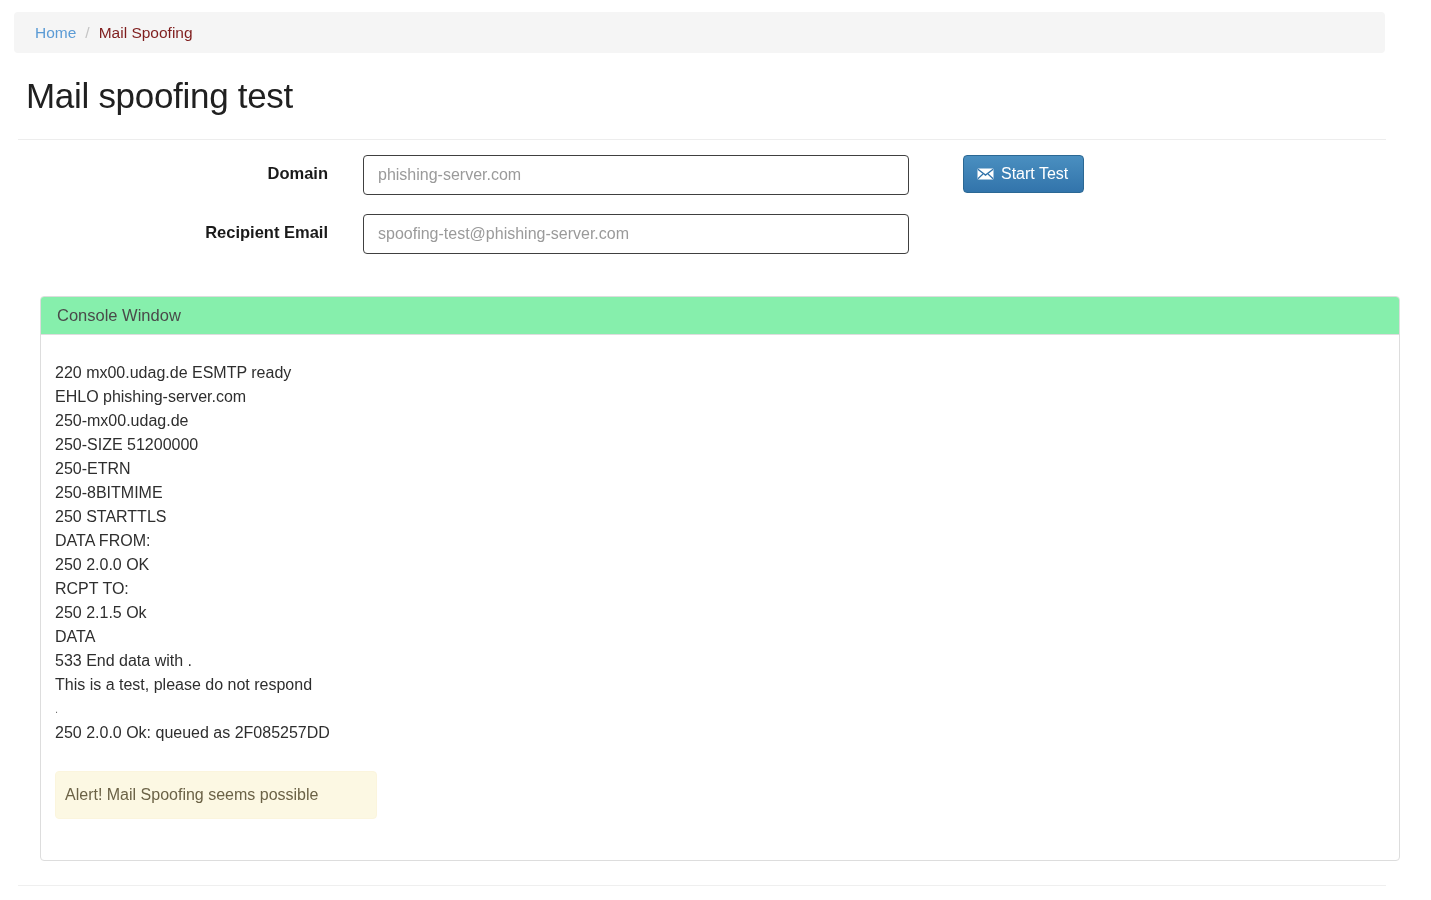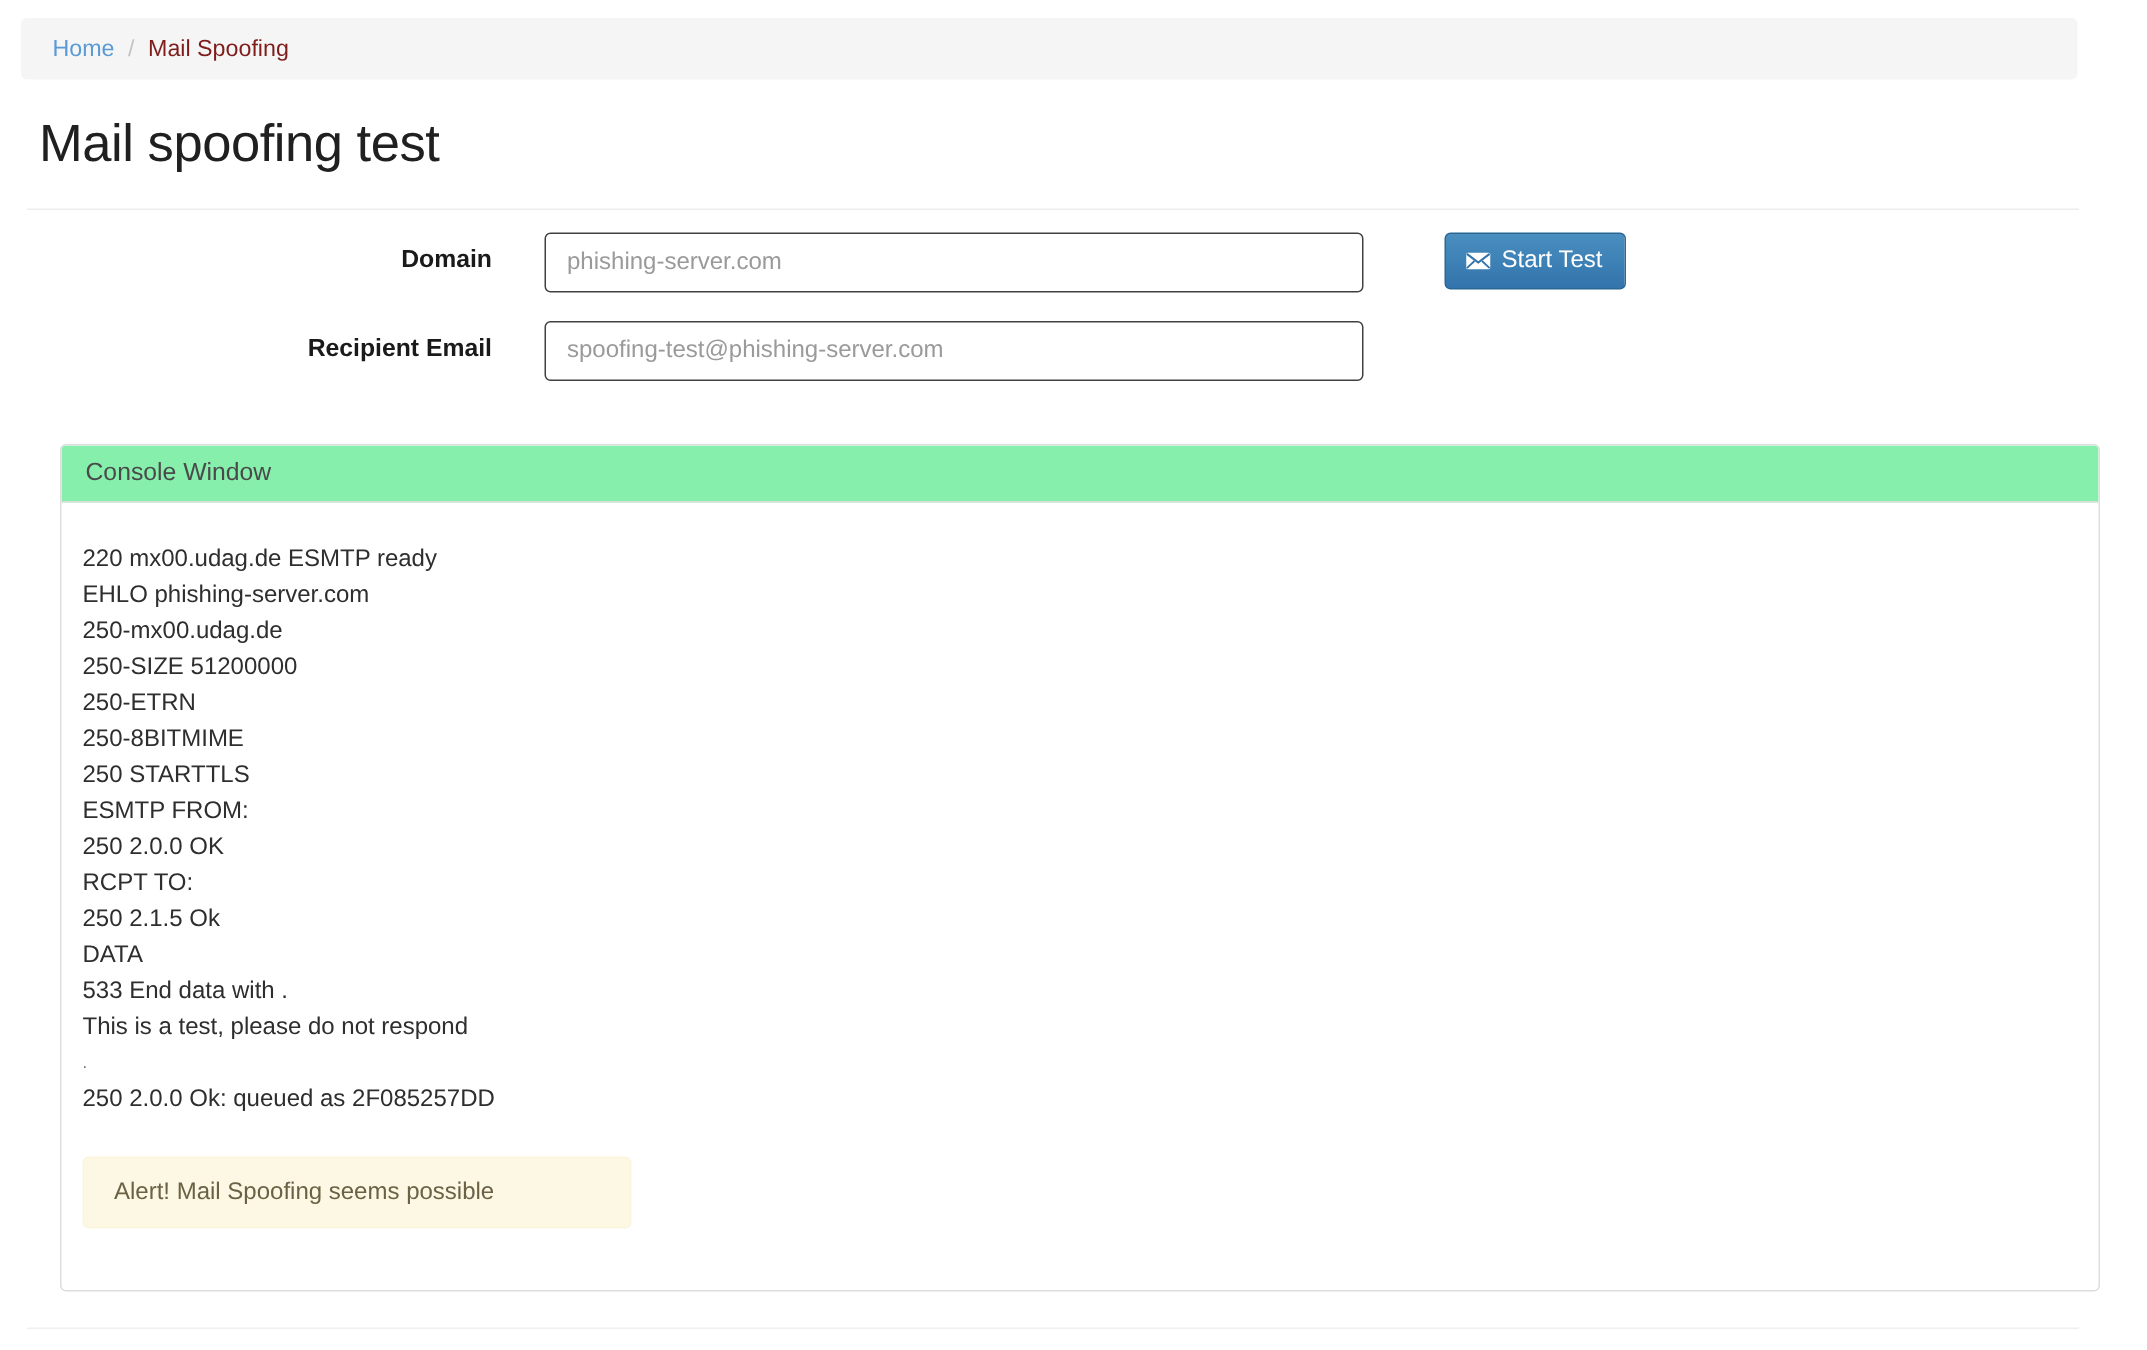--- a/index.html
+++ b/index.html
@@ -176,25 +176,25 @@
     min-height: 24px;
   }
   .console-line.dot {
     font-size: 11px;
     line-height: 24px;
     color: #707070;
   }
 
   .alert-warning {
     margin-top: 26px;
-    width: 366px;
+    width: 322px;
     background: #fcf8e3;
     border: 1px solid #fbf5dd;
     border-radius: 4px;
-    padding: 14px 20px;
+    padding: 14px 9px;
     font-size: 16px;
     color: #6b6246;
   }
 </style>
 </head>
 <body>
 
 <div class="page">
 
   <nav class="breadcrumb-bar">
@@ -236,21 +236,21 @@
     <div class="panel-heading">Console Window</div>
     <div class="panel-body">
       <div id="console-lines">
           <div class="console-line">220 mx00.udag.de ESMTP ready</div>
           <div class="console-line">EHLO phishing-server.com</div>
           <div class="console-line">250-mx00.udag.de</div>
           <div class="console-line">250-SIZE 51200000</div>
           <div class="console-line">250-ETRN</div>
           <div class="console-line">250-8BITMIME</div>
           <div class="console-line">250 STARTTLS</div>
-          <div class="console-line">ESMTP FROM:</div>
+          <div class="console-line">DATA FROM:</div>
           <div class="console-line">250 2.0.0 OK</div>
           <div class="console-line">RCPT TO:</div>
           <div class="console-line">250 2.1.5 Ok</div>
           <div class="console-line">DATA</div>
           <div class="console-line">533 End data with .</div>
           <div class="console-line">This is a test, please do not respond</div>
           <div class="console-line dot">.</div>
           <div class="console-line">250 2.0.0 Ok: queued as 2F085257DD</div>
         </div>
       <div class="alert-warning">

